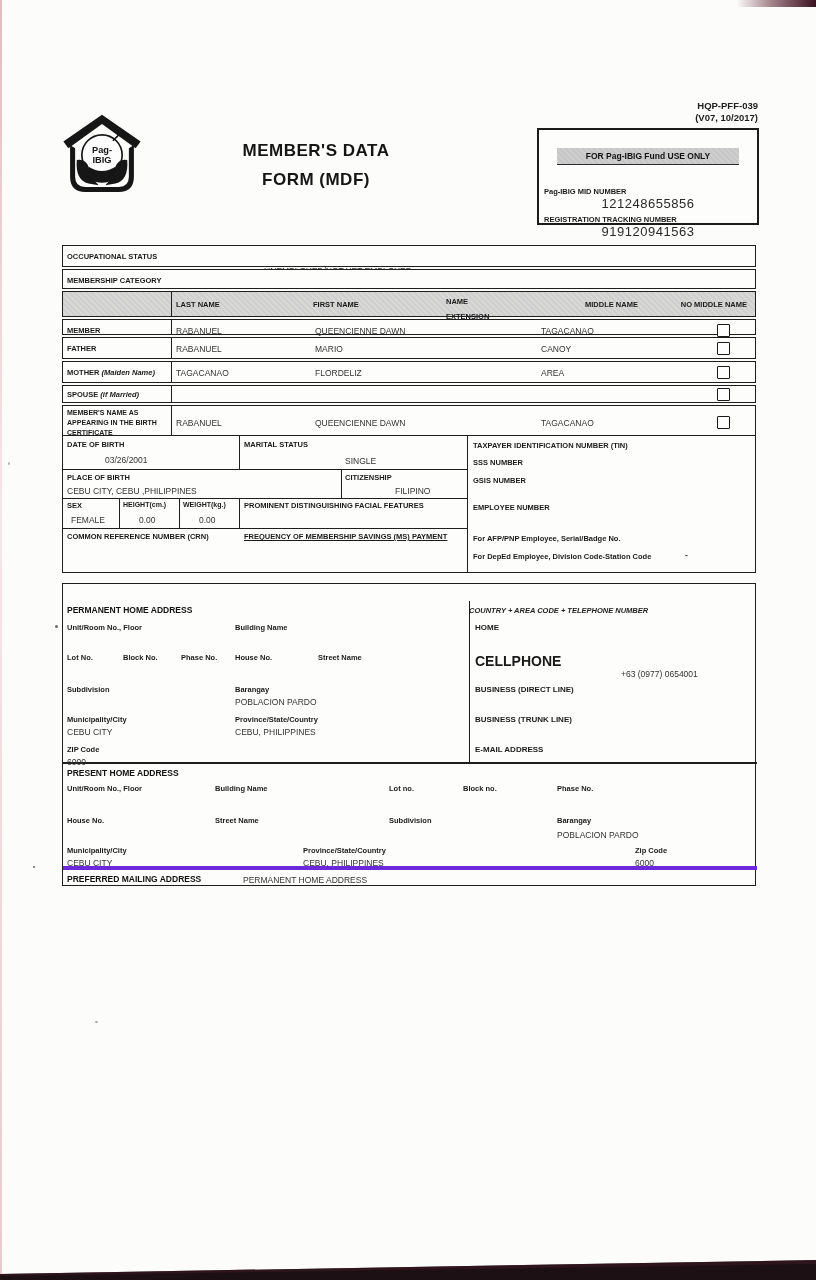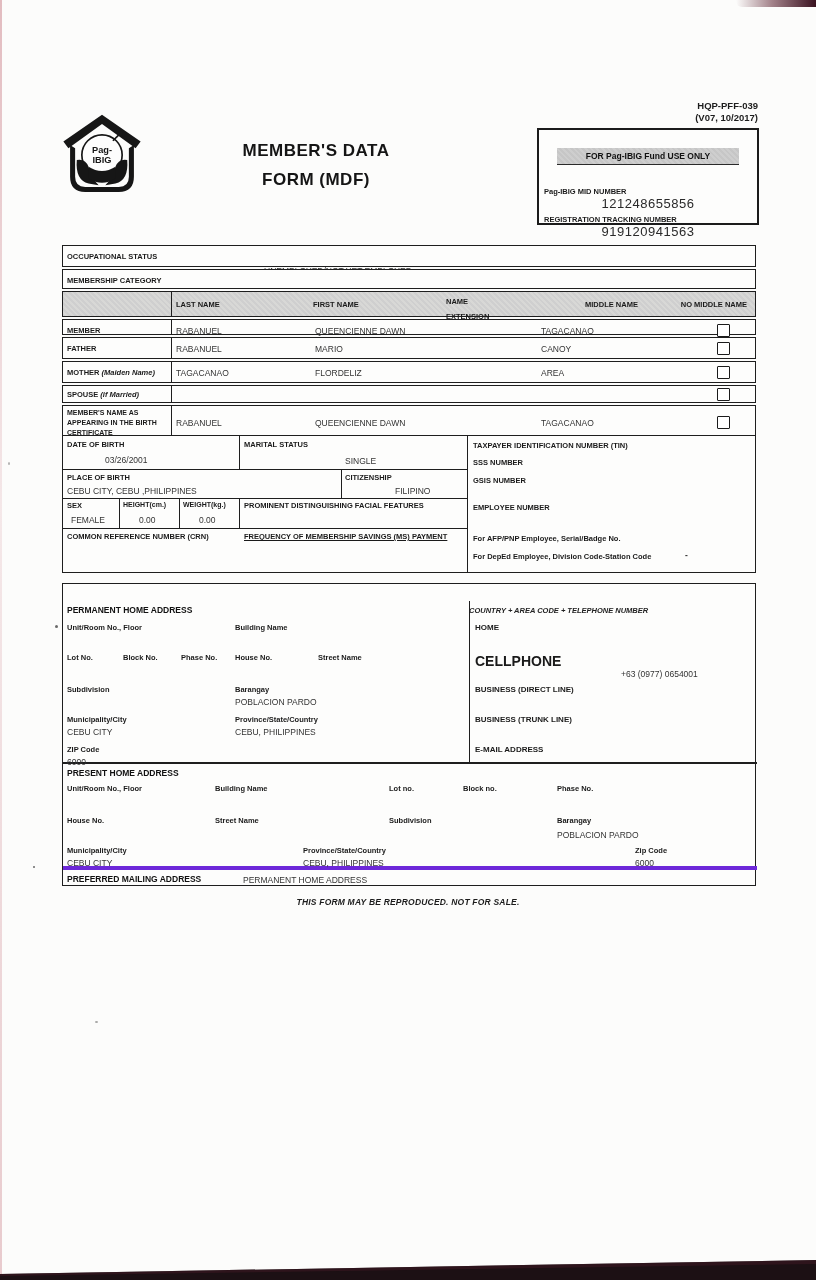--- a/index.html
+++ b/index.html
@@ -275,15 +275,14 @@
       <span class="lbl abs" style="left:572px;top:80px;">Zip Code</span>
       <span class="val abs" style="left:572px;top:92px;">6000</span>
     </div>
 
     <div class="pref">
       <span class="sec-h abs" style="left:4px;top:4px;">PREFERRED MAILING ADDRESS</span>
       <span class="val abs" style="left:180px;top:5px;">PERMANENT HOME ADDRESS</span>
     </div>
   </div>
 
-  <div class="footer-note">THIS FORM MAY BE REPRODUCED. NOT FOR SALE.</div>
 
 </div>
 
 </body></html>

